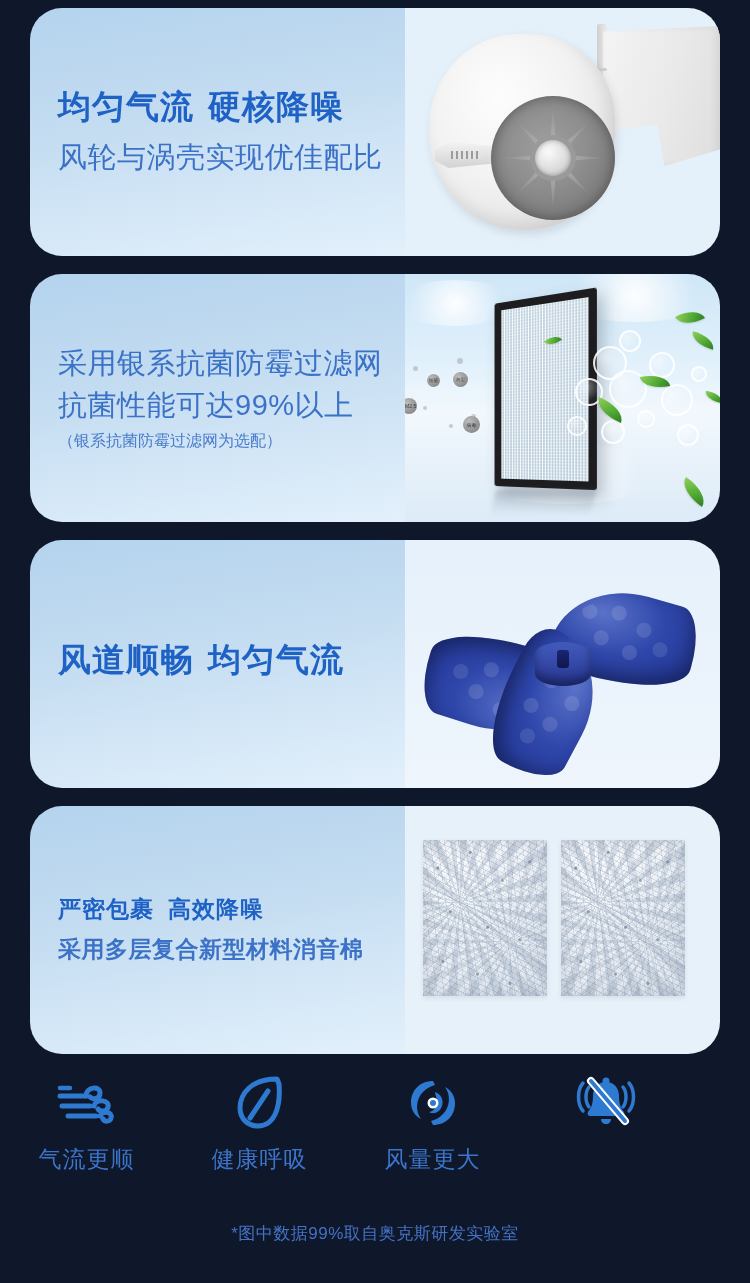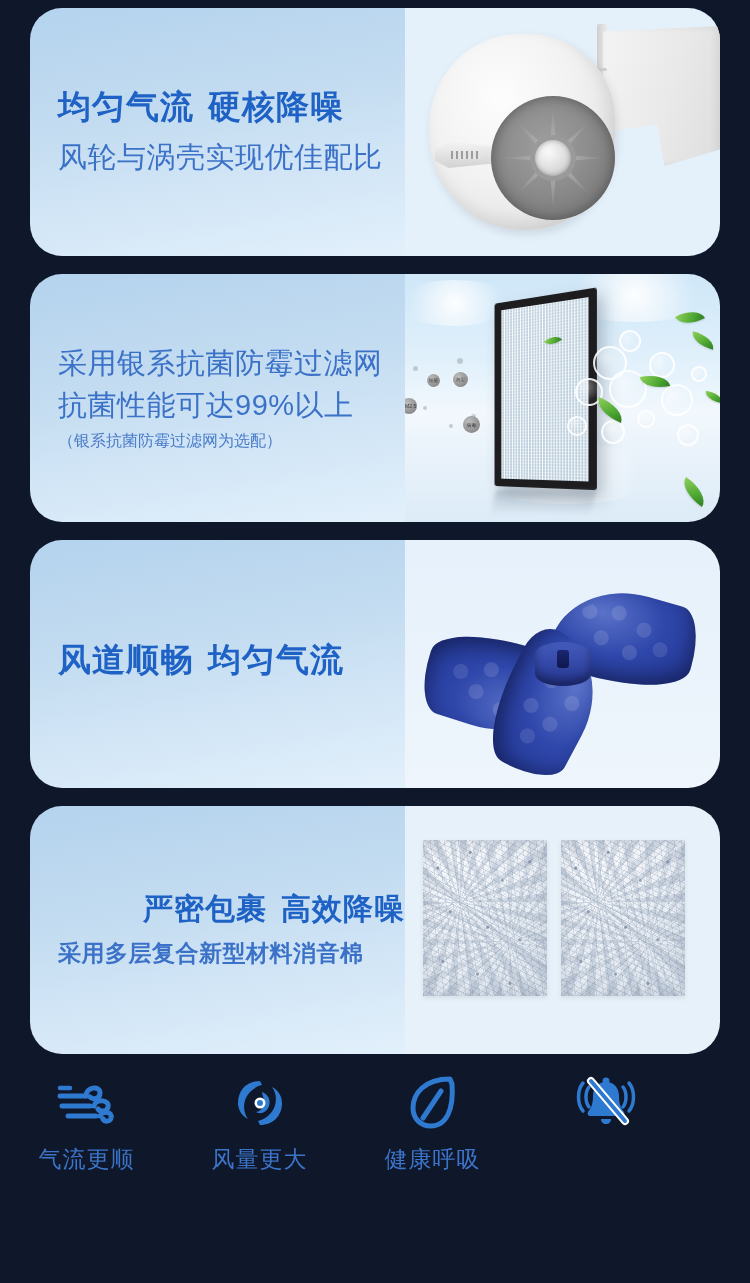--- a/index.html
+++ b/index.html
@@ -58,21 +58,21 @@
   }
 
   
   #card1 { top: 8px;   height: 248px; }
   #card2 { top: 274px; height: 248px; }
   #card3 { top: 540px; height: 248px; }
   #card4 { top: 806px; height: 248px; }
 
   #card1 .textpane, #card3 .textpane, #card4 .textpane { width: 375px; flex-basis: 375px; }
   #card2 .textpane { width: 375px; flex-basis: 375px; }
-  #card4 .title { font-size: 30px; text-align: right; }
+  #card4 .title { font-size: 23px; }
   #card4 .sub { font-size: 23px; font-weight: bold; }
 
   
   .blower-bg { position:absolute; inset:0; background:#e4f0fa; }
   .scroll-housing {
     position:absolute; left:24px; top:26px; width:186px; height:196px;
     background: radial-gradient(ellipse at 38% 32%, #fdfdfd 0%, #f2f2f2 45%, #e3e3e3 78%, #d7d7d7 100%);
     border-radius: 48% 46% 46% 50% / 48% 44% 50% 50%;
     box-shadow: inset -6px -8px 16px rgba(0,0,0,.09), 2px 4px 10px rgba(0,0,0,.10);
   }
@@ -377,53 +377,54 @@
           <path d="M38 27 c2 -8 16 -6 14 1 c-1 5 -8 5 -10 2"></path>
           <path d="M44 37 c3 -6 13 -4 11 2 c-1 4 -6 4 -8 1"></path>
           <path d="M4 9 H14" stroke-width="4.5"></path>
         </svg>
       </div>
       <div class="icon-label">气流更顺</div>
     </div>
 
     <div class="icon-item">
       <div class="icon-box">
+        <svg width="50" height="58" viewBox="0 0 50 58" fill="none" stroke="#2f7ad1" stroke-width="5" stroke-linecap="round" stroke-linejoin="round">
+          <path d="M42 5 C16 5 5 20 5 34 C5 45 13 52 23 52 C38 52 46 36 44 10 Z"></path>
+          <path d="M33 17 L15 44"></path>
+        </svg>
+      </div>
+      <div class="icon-label">健康呼吸</div>
+    </div>
+
+    <div class="icon-item">
+      <div class="icon-box">
         <svg width="56" height="56" viewBox="0 0 56 56" fill="none">
           <path d="M28 6 C15 6 6 15 6 28 C6 35 10 41 16 44 C10 36 11 24 18 17 C22 13 26 11 30 10 Z" fill="#2f7ad1"></path>
           <path d="M28 50 C41 50 50 41 50 28 C50 21 46 15 40 12 C46 20 45 32 38 39 C34 43 30 45 26 46 Z" fill="#2f7ad1"></path>
           <path d="M30 17 C36 19 39 25 37 31 C35 37 29 40 24 37 C30 36 33 30 32 25 C31 21 30 19 30 17 Z" fill="#2f7ad1"></path>
           <circle cx="28" cy="28" r="5.5" fill="#ffffff"></circle>
           <circle cx="28" cy="28" r="3" fill="#2f7ad1"></circle>
         </svg>
       </div>
       <div class="icon-label">风量更大</div>
-    </div>
-
-    <div class="icon-item">
-      <div class="icon-box">
-        <svg width="50" height="58" viewBox="0 0 50 58" fill="none" stroke="#2f7ad1" stroke-width="5" stroke-linecap="round" stroke-linejoin="round">
-          <path d="M42 5 C16 5 5 20 5 34 C5 45 13 52 23 52 C38 52 46 36 44 10 Z"></path>
-          <path d="M33 17 L15 44"></path>
-        </svg>
-      </div>
-      <div class="icon-label">健康呼吸</div>
     </div>
 
     <div class="icon-item">
       <div class="icon-box">
         <svg width="62" height="56" viewBox="0 0 62 56" fill="none">
           <path d="M31 7 c-8 0 -13 6 -13 14 c0 10 -3 13 -5 16 c-1 2 0 4 2 4 h32 c2 0 3 -2 2 -4 c-2 -3 -5 -6 -5 -16 c0 -8 -5 -14 -13 -14 Z" fill="#2f7ad1"></path>
           <path d="M26 44 c0 3 2 5 5 5 c3 0 5 -2 5 -5 Z" fill="#2f7ad1"></path>
           <circle cx="31" cy="6" r="3.5" fill="#2f7ad1"></circle>
           <path d="M14 12 c-4 5 -4 15 0 20" stroke="#2f7ad1" stroke-width="3.5" stroke-linecap="round"></path>
           <path d="M8 8 c-6 7 -6 21 0 28" stroke="#2f7ad1" stroke-width="3.5" stroke-linecap="round"></path>
           <path d="M48 12 c4 5 4 15 0 20" stroke="#2f7ad1" stroke-width="3.5" stroke-linecap="round"></path>
           <path d="M54 8 c6 7 6 21 0 28" stroke="#2f7ad1" stroke-width="3.5" stroke-linecap="round"></path>
           <path d="M16 6 L50 46" stroke="#ffffff" stroke-width="8" stroke-linecap="round"></path>
           <path d="M16 6 L50 46" stroke="#2f7ad1" stroke-width="4" stroke-linecap="round"></path>
         </svg>
       </div>
     </div>
 
   </div>
 
+  <div class="footnote">*图中数据99%取自奥克斯研发实验室</div>
 
 </div>
 
 </body></html>

